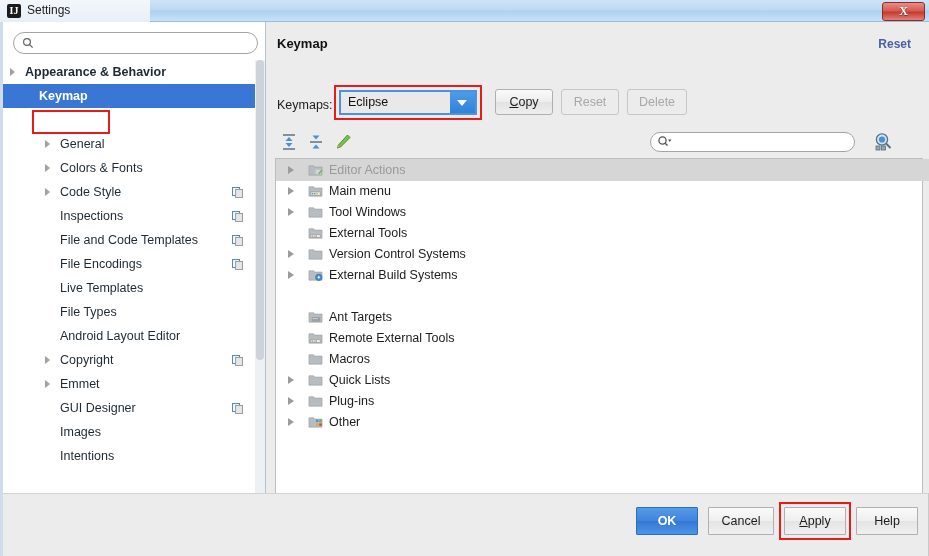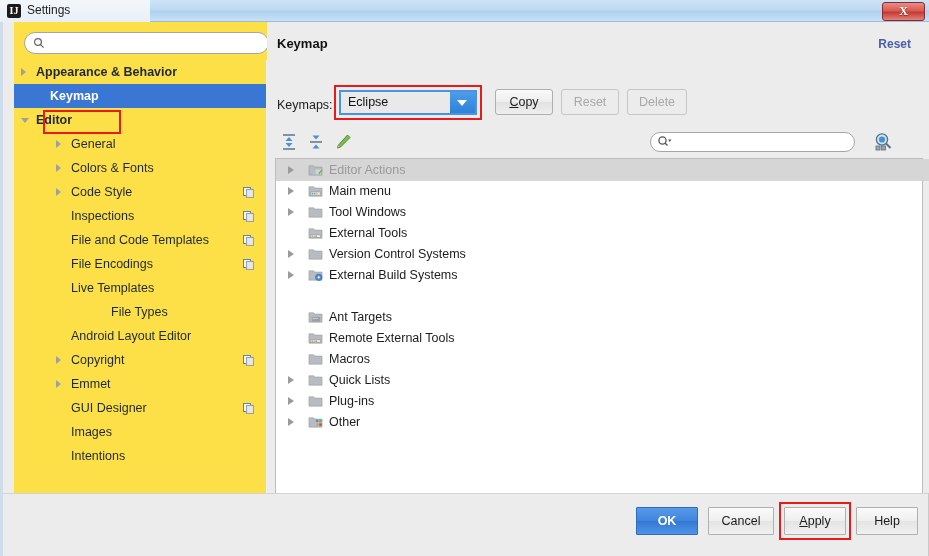--- a/index.html
+++ b/index.html
@@ -66,22 +66,22 @@
   
   #dlg-body {
     position: absolute; left: 0; top: 22px; width: 929px; height: 534px;
     background: #ececec;
     border-left: 3px solid #cfdcea;
     border-right: 1px solid #c9c9c9;
   }
 
   
   #left-pane {
-    position: absolute; left: 11px; top: 0px; width: 263px; height: 471px;
-    background: #fde047;
+    position: absolute; left: 0px; top: 0px; width: 263px; height: 471px;
+    background: #ffffff;
     border-right: 1px solid #b6c2cd;
   }
   #search-wrap {
     position: absolute; left: 10px; top: 10px; width: 245px; height: 22px;
   }
   #search-input {
     width: 245px; height: 22px;
     border: 1px solid #a5a5a5;
     border-radius: 11px;
     background: #ffffff;
@@ -287,24 +287,20 @@
       </div>
 
       <div id="sidetree">
           <div class="s-row bold" style="top: 0px;">
             <div class="arrow" style="left: 7px;"></div>
             <span class="s-label" style="left: 22px;">Appearance &amp; Behavior</span>
           </div>
           <div class="s-row bold selected" style="top: 24px;">
             <span class="s-label" style="left: 36px;">Keymap</span>
           </div>
-          <div class="s-row bold" style="top: 48px;">
-            <div class="arrow down" style="left: 7px;"></div>
-            <span class="s-label" style="left: 22px;">Editor</span>
-          </div>
           <div class="s-row" style="top: 72px;">
             <div class="arrow" style="left: 42px;"></div>
             <span class="s-label" style="left: 57px;">General</span>
           </div>
           <div class="s-row" style="top: 96px;">
             <div class="arrow" style="left: 42px;"></div>
             <span class="s-label" style="left: 57px;">Colors &amp; Fonts</span>
           </div>
           <div class="s-row" style="top: 120px;">
             <div class="arrow" style="left: 42px;"></div>
@@ -331,21 +327,21 @@
           <div class="s-row" style="top: 192px;">
             <span class="s-label" style="left: 57px;">File Encodings</span>
             <svg viewBox="0 0 11 11" class="cfgicon">
               <rect x="0.5" y="0.5" width="7" height="8" fill="#ffffff" stroke="#5a86b5" stroke-width="1.1"></rect>
               <rect x="3.5" y="2.5" width="7" height="8" fill="#e6e6e6" stroke="#9aa0a6" stroke-width="1.1"></rect>
             </svg>
           </div>
           <div class="s-row" style="top: 216px;">
             <span class="s-label" style="left: 57px;">Live Templates</span>
           </div>
-          <div class="s-row" style="top: 240px; margin-left: 40px;">
+          <div class="s-row" style="top: 240px;">
             <span class="s-label" style="left: 57px;">File Types</span>
           </div>
           <div class="s-row" style="top: 264px;">
             <span class="s-label" style="left: 57px;">Android Layout Editor</span>
           </div>
           <div class="s-row" style="top: 288px;">
             <div class="arrow" style="left: 42px;"></div>
             <span class="s-label" style="left: 57px;">Copyright</span>
             <svg viewBox="0 0 11 11" class="cfgicon">
               <rect x="0.5" y="0.5" width="7" height="8" fill="#ffffff" stroke="#5a86b5" stroke-width="1.1"></rect>

